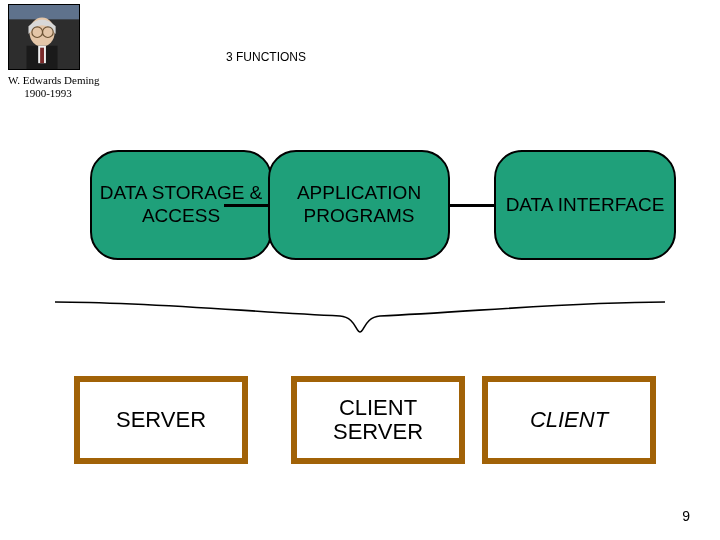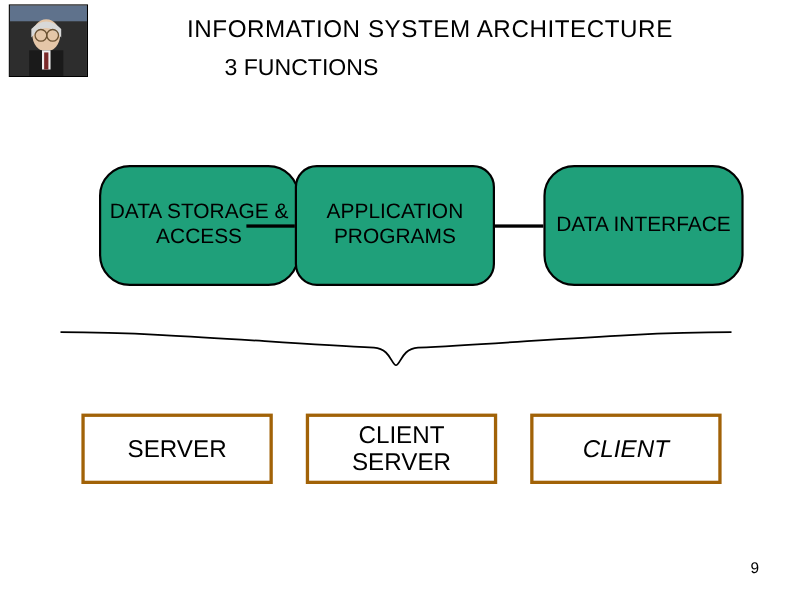--- a/index.html
+++ b/index.html
@@ -1,72 +1,75 @@
 <!DOCTYPE html>
 <html><head>
 <meta charset="utf-8">
 <style>
   * { box-sizing: border-box; margin: 0; padding: 0; }
   html, body { width: 720px; height: 540px; background: #fff; font-family: Arial, Helvetica, sans-serif; position: relative; }
   .slide { position: relative; width: 720px; height: 540px; }
 
   .title { position: absolute; top: 14px; left: 170px; font-size: 22px; letter-spacing: 0.5px; }
-  .subtitle { position: absolute; top: 50px; left: 204px; font-size: 21px; }
+  .subtitle { position: absolute; top: 50px; left: 226px; font-size: 12px; }
 
   .portrait { position: absolute; top: 4px; left: 8px; width: 72px; height: 66px; border: 1px solid #000; background: linear-gradient(180deg, #5a6d85 0%, #5a6d85 22%, #3a3a3a 22%, #2a2a2a 100%); overflow: hidden; }
   .portrait svg { width: 100%; height: 100%; display: block; }
 
   .caption { position: absolute; top: 74px; left: 8px; width: 110px; font-family: "Times New Roman", Times, serif; font-size: 11px; line-height: 1.15; }
   .caption .line1 { display: block; }
   .caption .line2 { display: block; text-align: center; width: 80px; }
 
   .row1 { position: absolute; top: 150px; left: 0; width: 720px; }
   .node { position: absolute; width: 182px; height: 110px; background: #1fa07a; border: 2px solid #000; border-radius: 28px; display: flex; align-items: center; justify-content: center; text-align: center; font-size: 19px; line-height: 1.2; padding: 6px; }
   .n1 { left: 42px; margin-left: 48px; }
-  .n2 { left: 268px; border-radius: 20px; }
+  .n2 { left: 268px; }
   .n3 { left: 494px; }
 
   .conn { position: absolute; height: 3px; background: #000; top: 204px; }
   .c1 { left: 224px; width: 44px; }
   .c2 { left: 450px; width: 44px; }
 
   .brace { position: absolute; top: 296px; left: 50px; width: 620px; height: 44px; }
   .brace svg { width: 100%; height: 100%; display: block; }
 
   .row2 { position: absolute; top: 376px; left: 0; width: 720px; }
-  .box { position: absolute; height: 64px; border: 3px solid #a16207; background: #fff; display: flex; align-items: center; justify-content: center; text-align: center; font-size: 22px; line-height: 1.1; }
+  .box { position: absolute; height: 88px; border: 6px solid #a16207; background: #fff; display: flex; align-items: center; justify-content: center; text-align: center; font-size: 22px; line-height: 1.1; }
   .b1 { left: 74px;  width: 174px; }
-  .b2 { left: 278px; width: 174px; }
+  .b2 { left: 291px; width: 174px; }
   .b3 { left: 482px; width: 174px; font-style: italic; }
 
   .pagenum { position: absolute; bottom: 16px; right: 30px; font-size: 14px; }
 </style>
 </head>
 <body>
 
 <div class="slide">
 
-  <div class="title">INFORMATION SYSTEM ARCHITECTURE</div>
   <div class="subtitle">3 FUNCTIONS</div>
 
   <div class="portrait">
     <svg viewBox="0 0 72 66">
       <rect x="0" y="0" width="72" height="15" fill="#5f728c"></rect>
       <rect x="0" y="15" width="72" height="51" fill="#2d2d2d"></rect>
       <ellipse cx="34" cy="28" rx="13" ry="15" fill="#e4c6a8"></ellipse>
       <path d="M20 30 Q34 12 48 30 L48 22 Q34 8 20 22 Z" fill="#d8d8d8"></path>
       <circle cx="29" cy="28" r="5.5" fill="none" stroke="#6b5233" stroke-width="1.2"></circle>
       <circle cx="40" cy="28" r="5.5" fill="none" stroke="#6b5233" stroke-width="1.2"></circle>
       <line x1="34.5" y1="28" x2="34.5" y2="28" stroke="#6b5233"></line>
       <rect x="18" y="42" width="32" height="24" fill="#1a1a1a"></rect>
       <rect x="30" y="42" width="8" height="18" fill="#efefef"></rect>
       <rect x="32" y="44" width="4" height="16" fill="#7a2a2a"></rect>
     </svg>
   </div>
 
+  <div class="caption">
+    <span class="line1">W. Edwards Deming</span>
+    <span class="line2">1900-1993</span>
+  </div>
 
   <div class="row1">
     <div class="node n1">
       <span>DATA STORAGE &amp; ACCESS</span>
     </div>
     <div class="node n2">
       <span>APPLICATION PROGRAMS</span>
     </div>
     <div class="node n3">
       <span>DATA INTERFACE</span>

